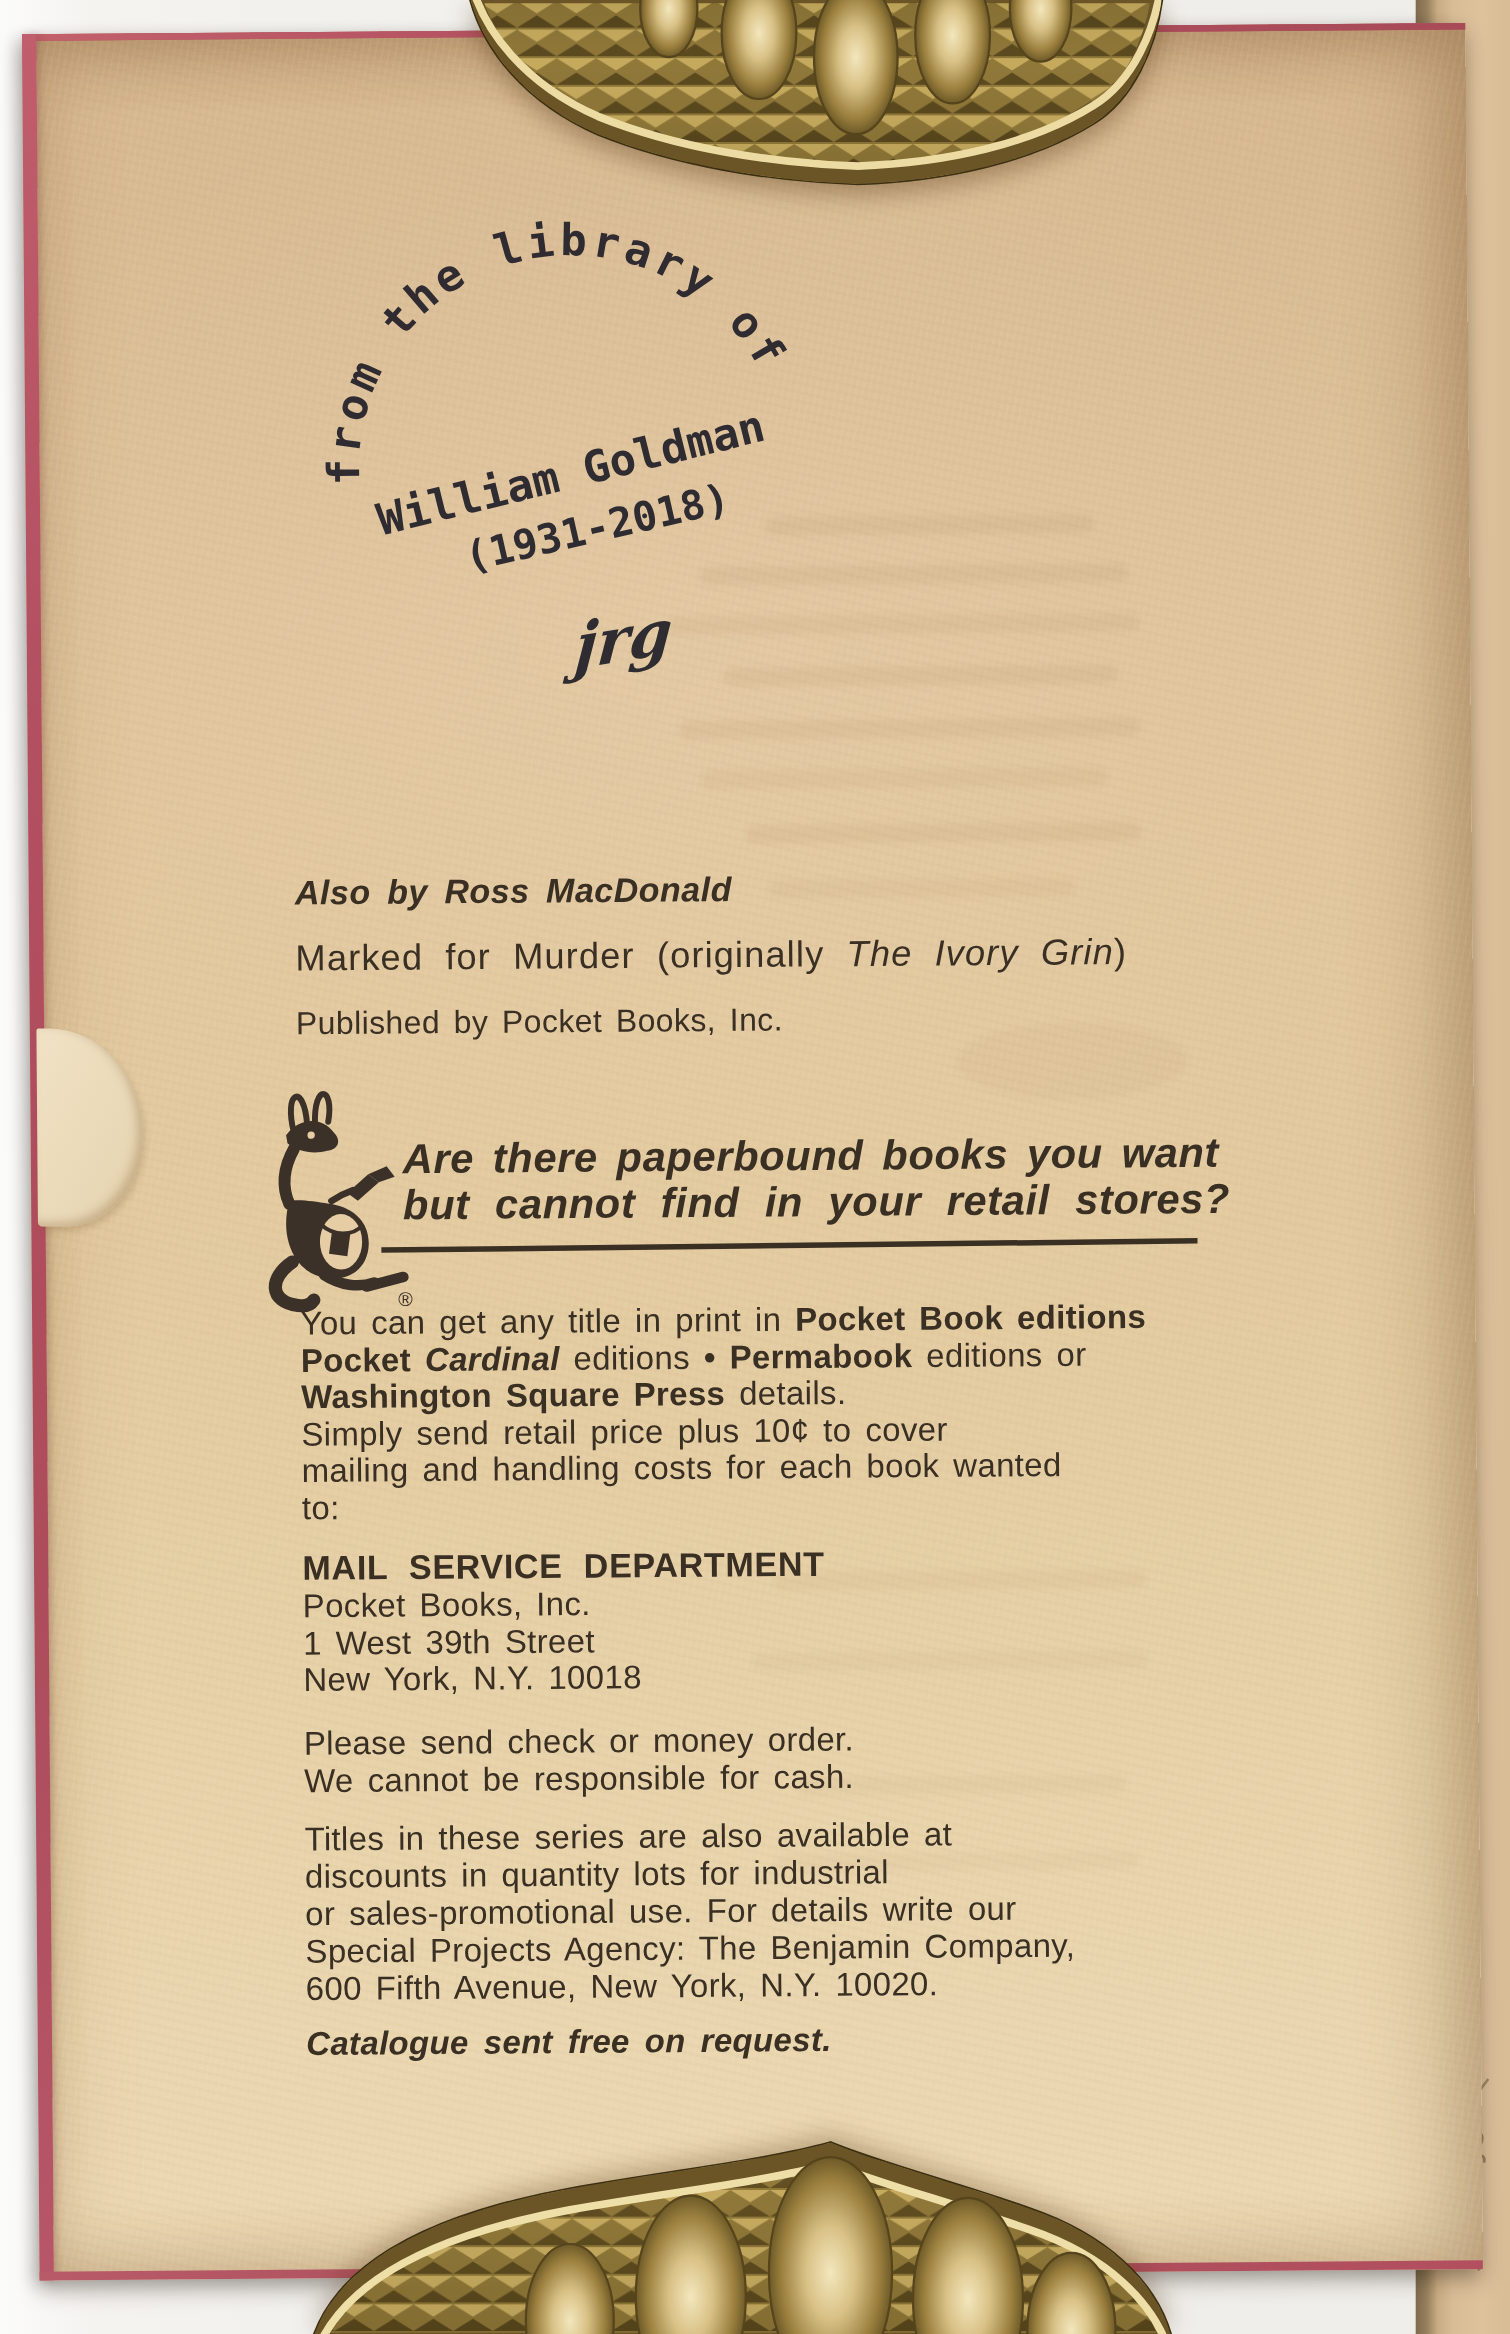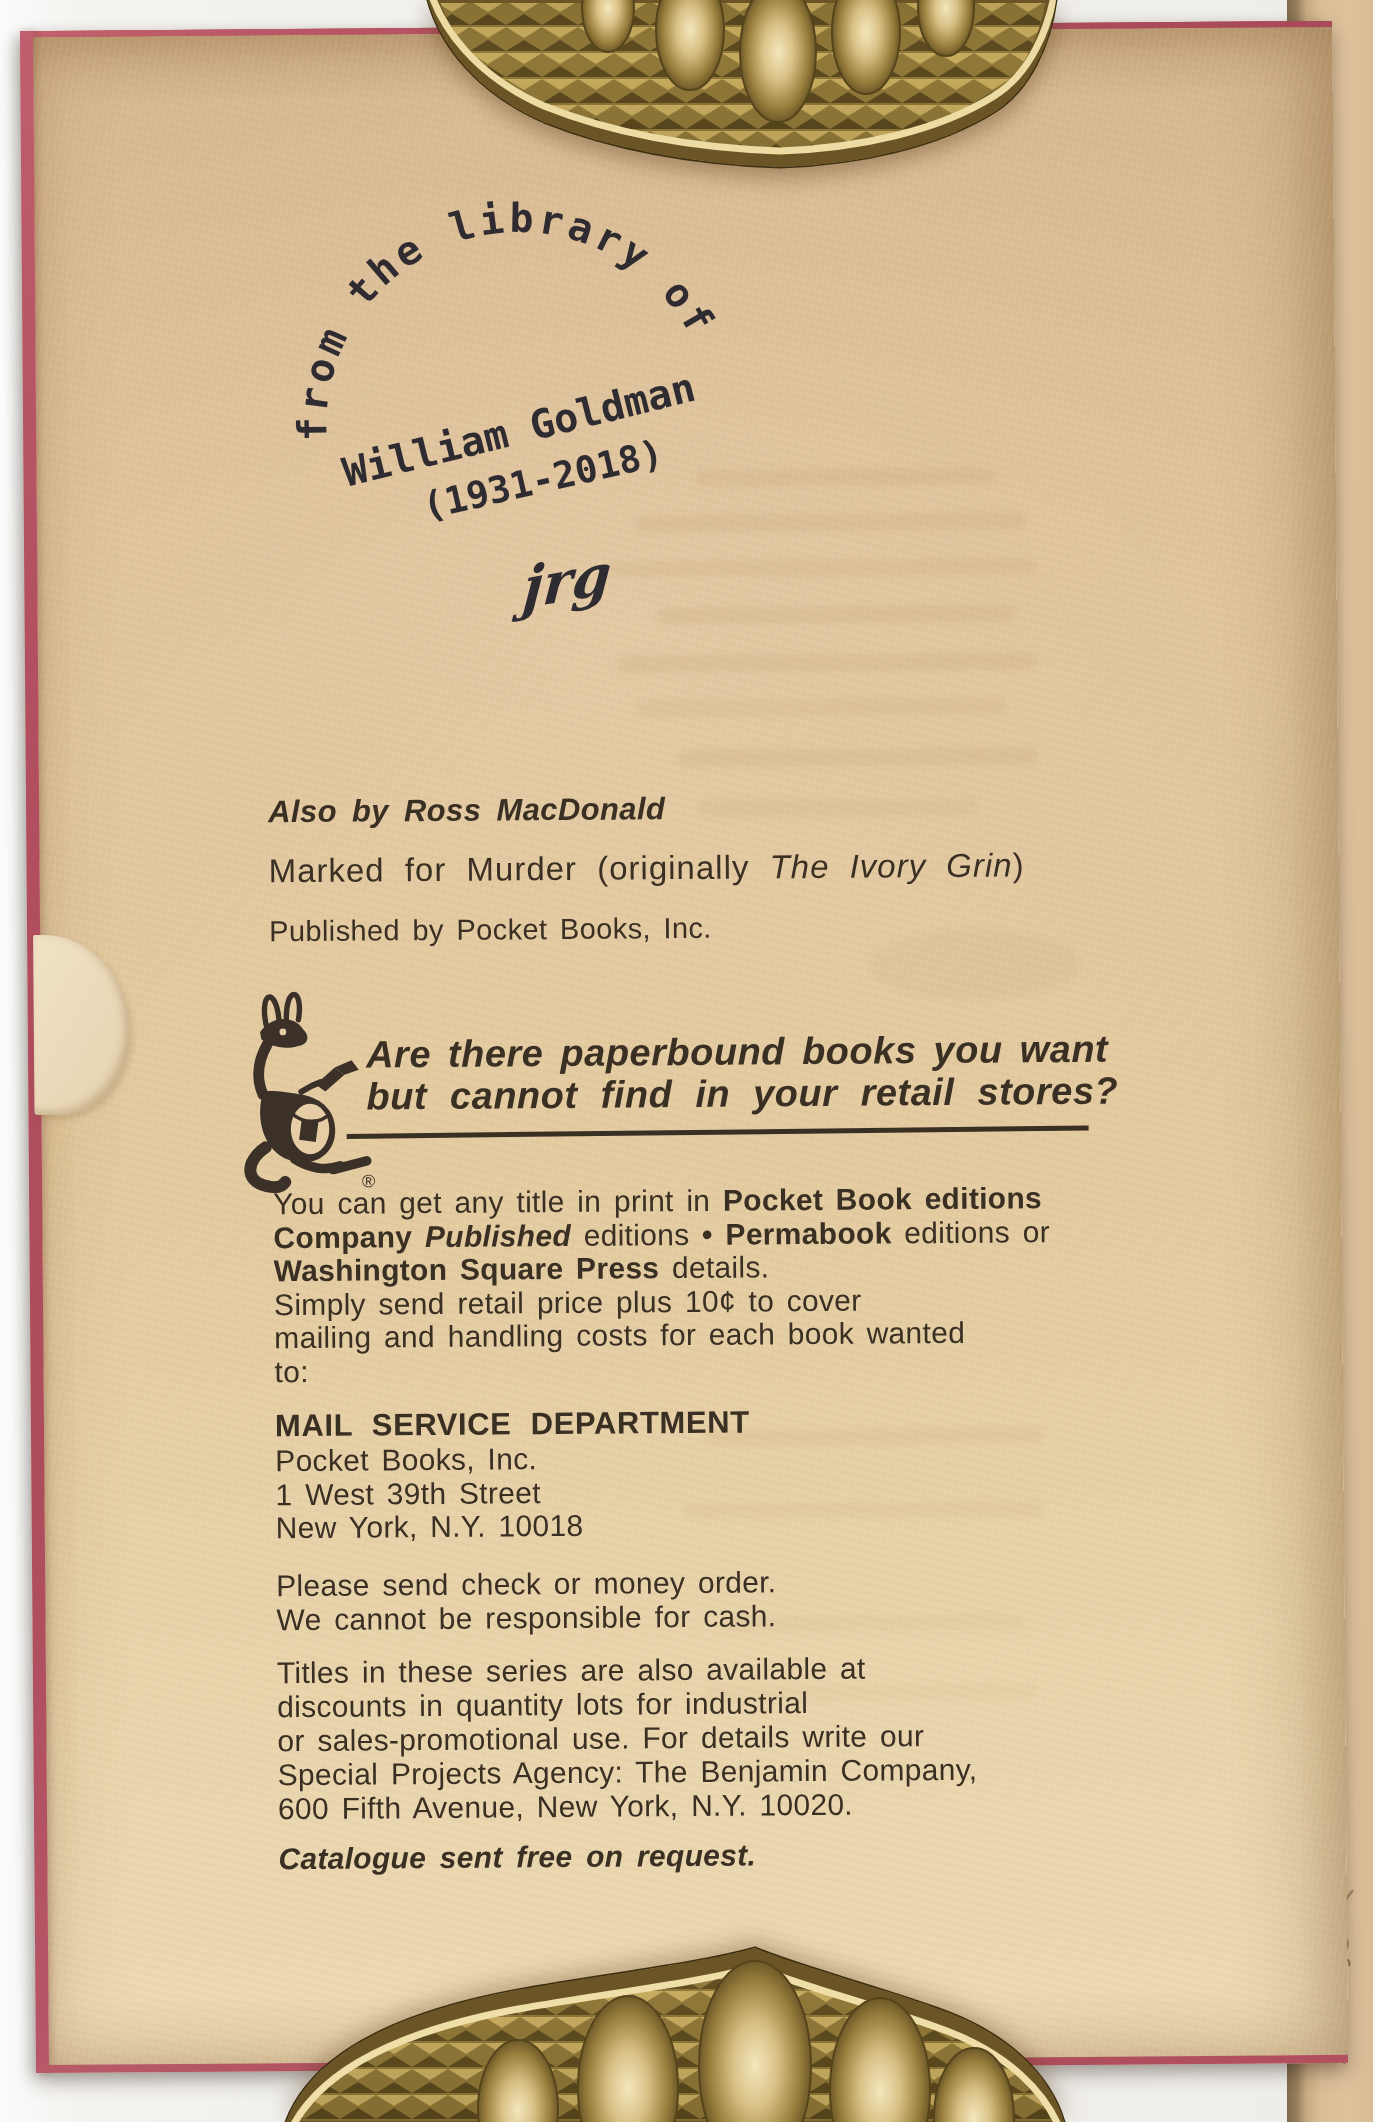--- a/index.html
+++ b/index.html
@@ -131,21 +131,21 @@
       <path d="M20 138 C2 150 2 168 24 171 C30 172 34 170 36 167" stroke="#3b3128" stroke-width="10" fill="none" stroke-linecap="round"></path>
       <text x="100" y="172" font-size="15" fill="#3b3128" font-family="Liberation Sans, sans-serif">®</text>
     </svg>
 
     <div class="print hl hl1">Are there paperbound books you want</div>
     <div class="print hl hl2">but cannot find in your retail stores?</div>
     <div class="rule"></div>
 
     <div class="print para intro">
         <div class="tline"><span>You can get any title in print in </span><span class="b">Pocket Book editions</span></div>
-        <div class="tline"><span class="b">Company </span><span class="b i">Published</span><span> editions </span><span class="b">• </span><span class="b">Permabook</span><span> editions or</span></div>
+        <div class="tline"><span class="b">Pocket </span><span class="b i">Cardinal</span><span> editions </span><span class="b">• </span><span class="b">Permabook</span><span> editions or</span></div>
         <div class="tline"><span class="b">Washington Square Press</span><span> details.</span></div>
         <div class="tline"><span>Simply send retail price plus 10¢ to cover</span></div>
         <div class="tline"><span>mailing and handling costs for each book wanted</span></div>
         <div class="tline"><span>to:</span></div>
       </div>
     <div class="print para address">
         <div class="tline"><span class="b">MAIL SERVICE DEPARTMENT</span></div>
         <div class="tline"><span>Pocket Books, Inc.</span></div>
         <div class="tline"><span>1 West 39th Street</span></div>
         <div class="tline"><span>New York, N.Y. 10018</span></div>

